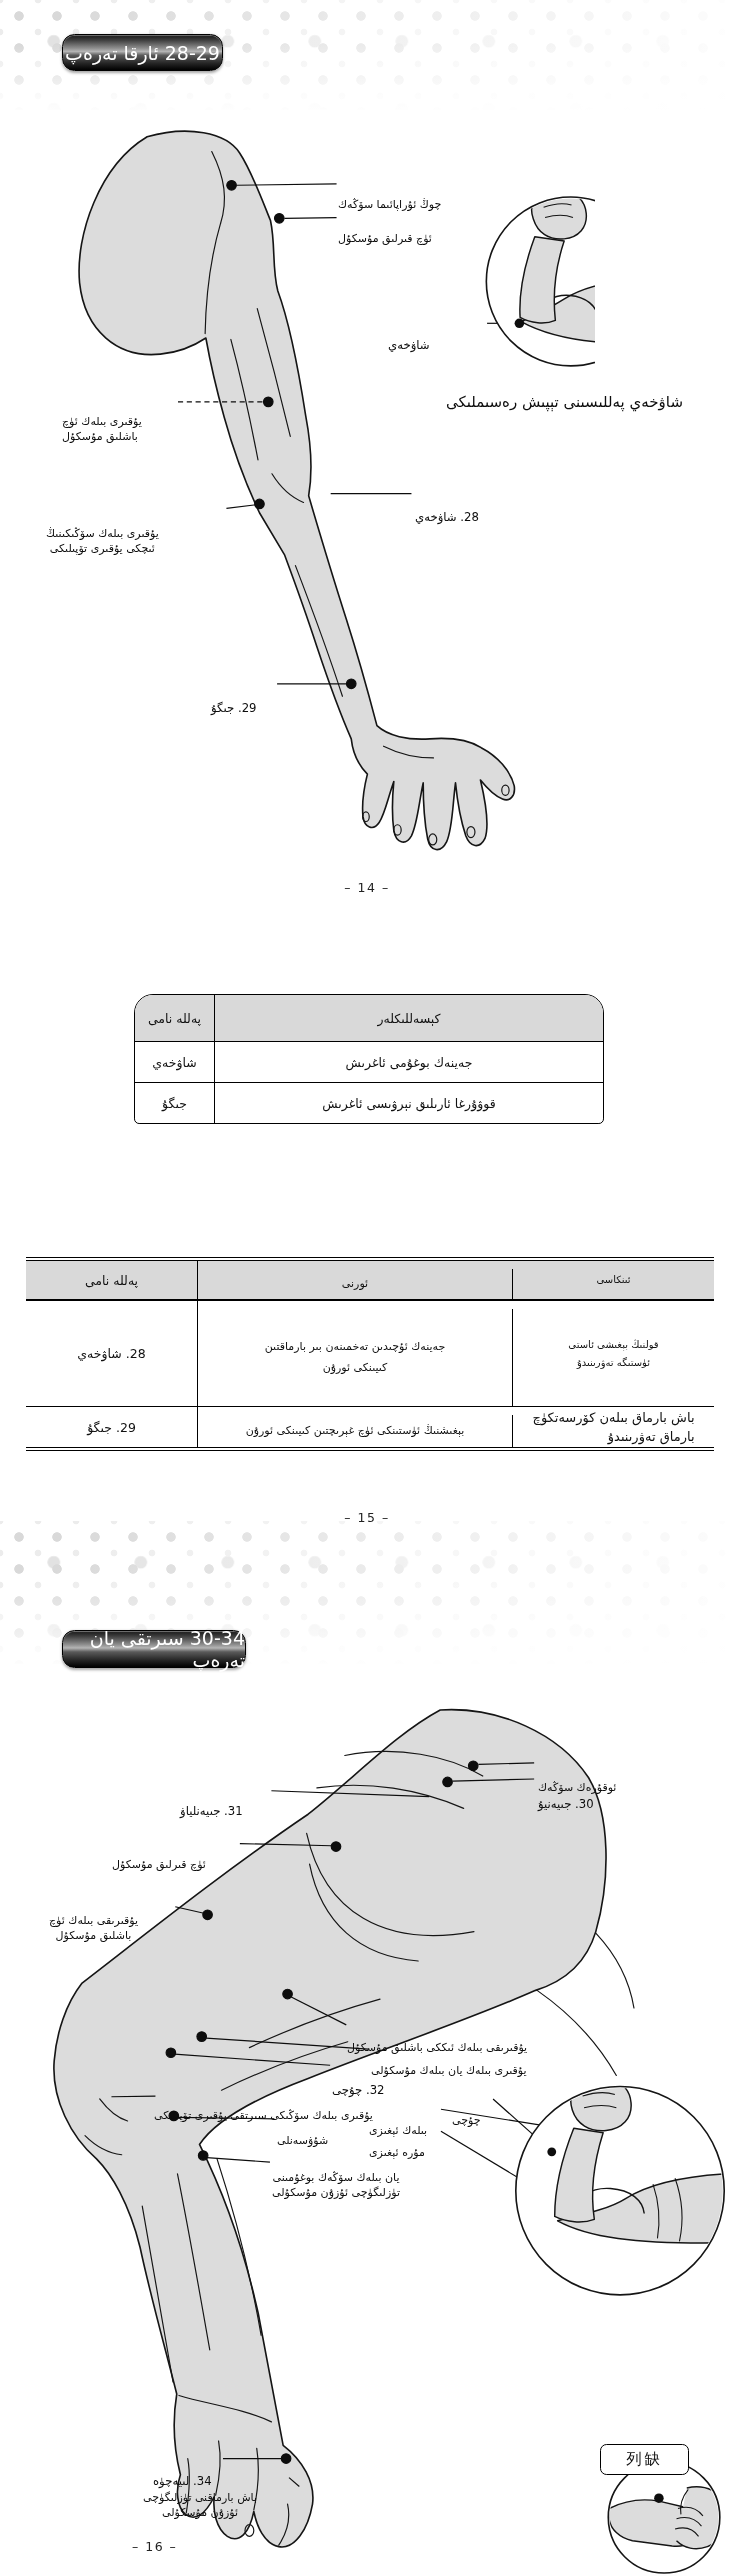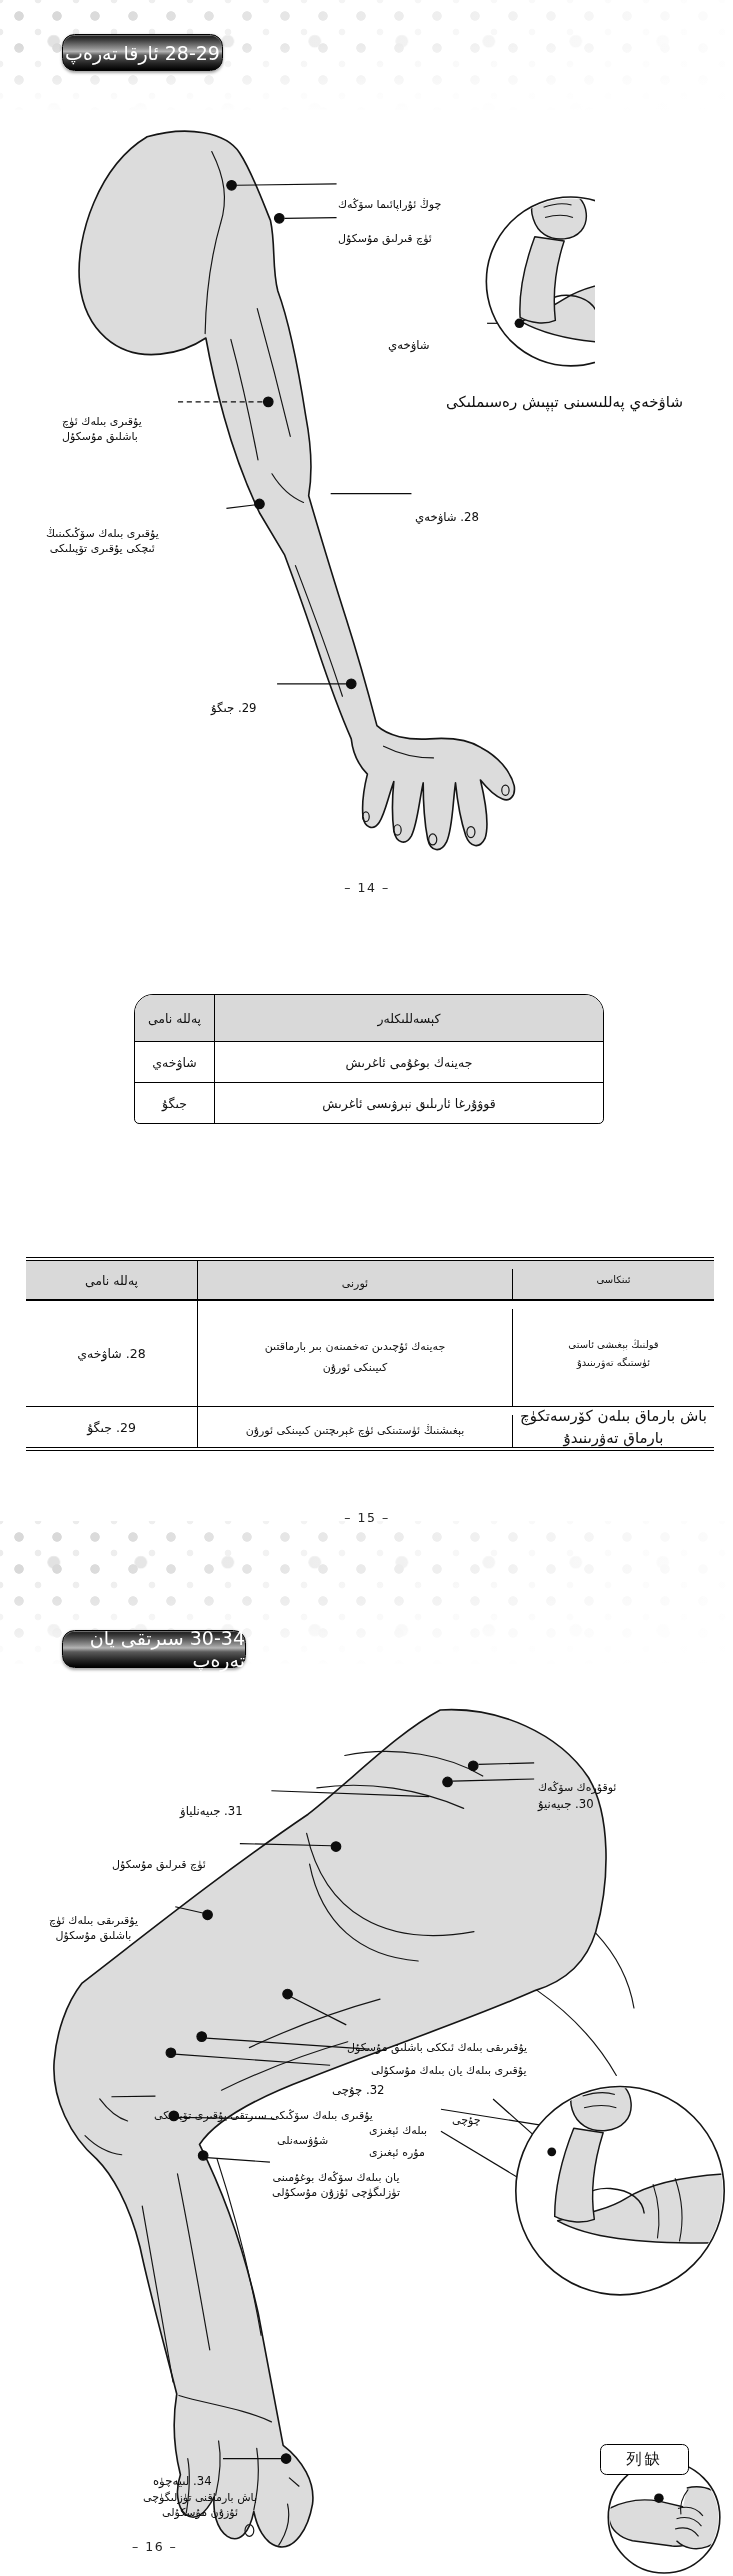--- a/index.html
+++ b/index.html
@@ -47,21 +47,21 @@
       border-top:4.4px double #000;border-bottom:4.4px double #000;background:#fff;}
   .t2 .hrow{display:flex;background:#d9d9d9;border-bottom:2.9px double #000;height:38px;}
   .t2 .row1{display:flex;height:105px;border-bottom:1.1px solid #000;}
   .t2 .row2{display:flex;height:40px;}
   .t2 .c1{width:171px;border-right:1.2px solid #000;display:flex;align-items:center;justify-content:center;
           font-size:12.5px;direction:rtl;}
   .t2 .c2{width:314px;border-right:1.2px solid #000;display:flex;align-items:center;justify-content:center;
           font-size:11px;direction:rtl;text-align:center;white-space:pre-line;line-height:1.9;margin-top:8px;}
   .t2 .c3{flex:1;display:flex;align-items:center;justify-content:center;font-size:10px;direction:rtl;
           text-align:center;white-space:pre-line;line-height:1.8;}
-  .t2 .small{font-size:15px;line-height:1.5;}
+  .t2 .small{font-size:13px;line-height:1.5;text-align:right;}
   
   .cnbox{position:absolute;left:600px;top:2444px;width:87px;height:29px;z-index:3;
          border:1.5px solid #000;border-radius:6.6px;background:#fff;
          display:flex;align-items:center;justify-content:center;font-size:15.4px;letter-spacing:2.9px;}
 </style>
 </head>
 <body>
 
 <div class="dots" style="top:0;height:110px;">
     <div class="fade"></div>

